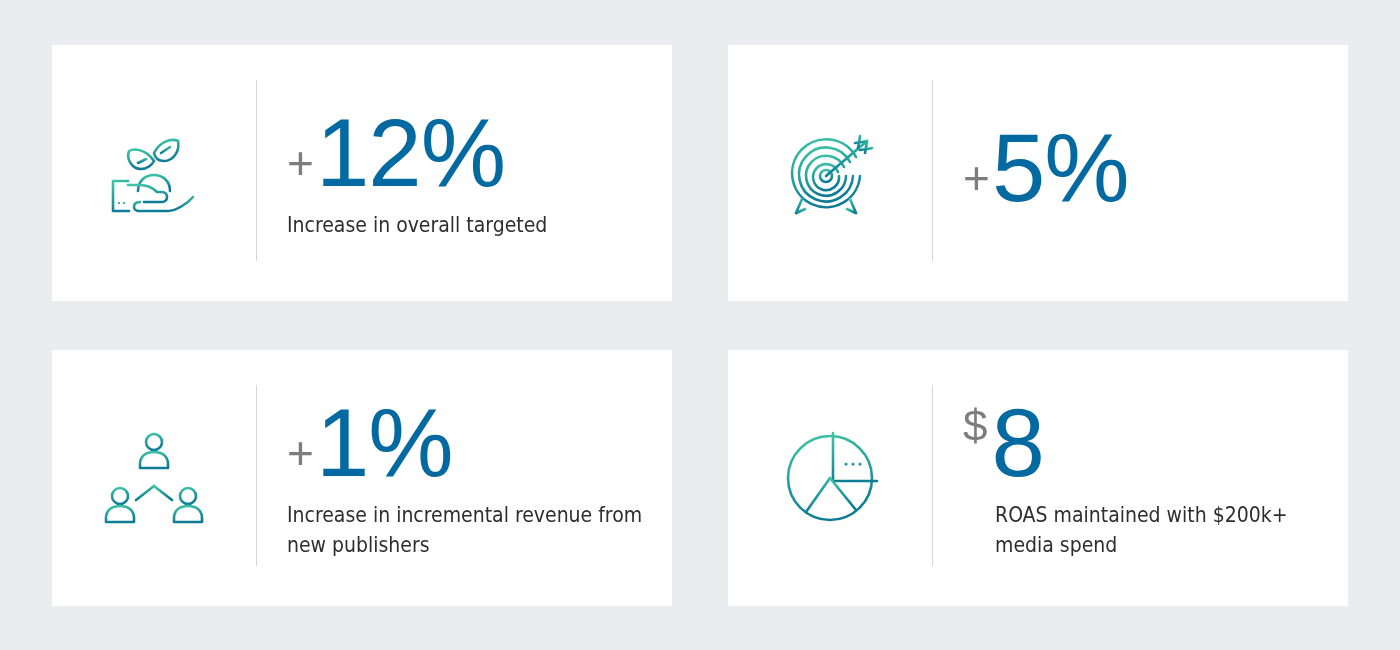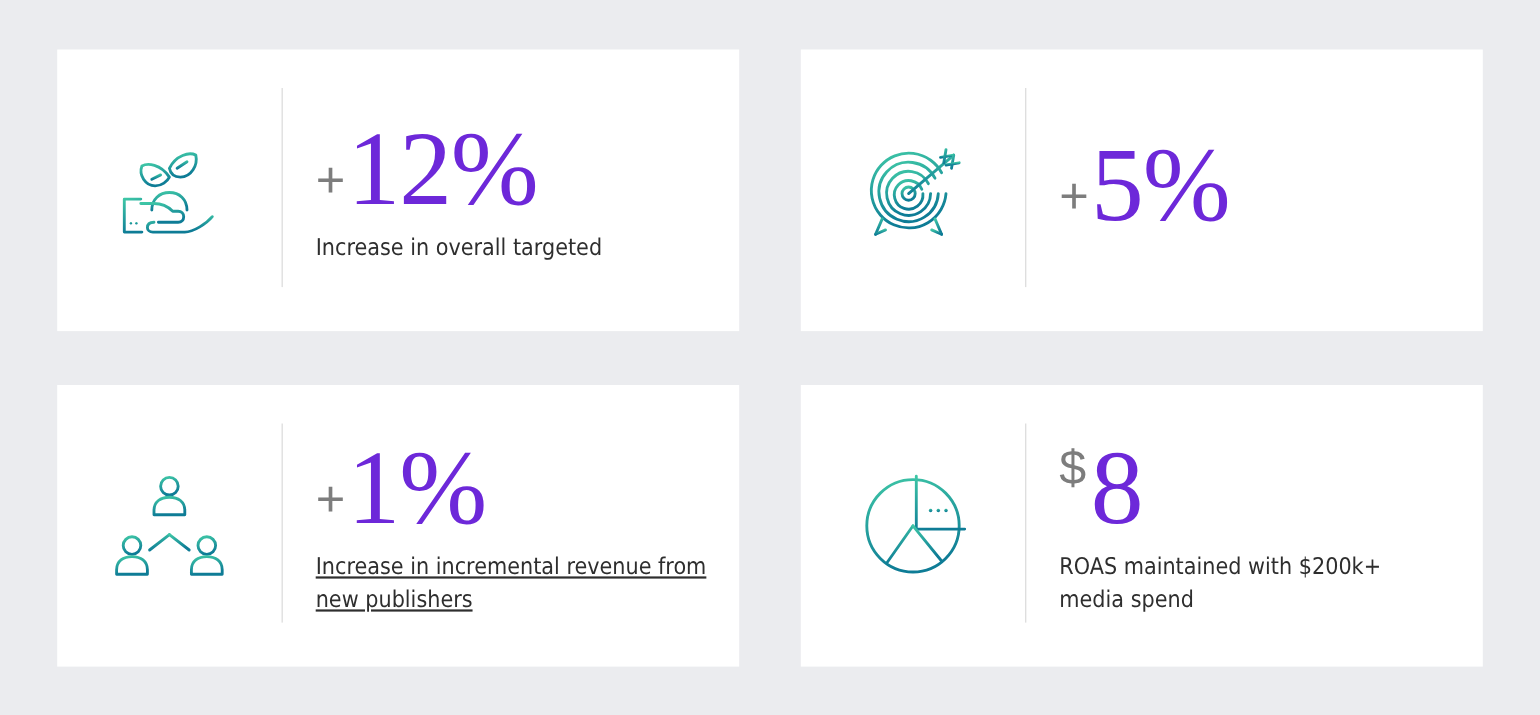--- a/index.html
+++ b/index.html
@@ -91,39 +91,39 @@
     font-size: 44px;
     line-height: 1;
     margin-top: 8px;
     margin-right: 4px;
   }
 
   .value-main {
     font-size: 96px;
     line-height: 0.98;
     font-weight: 200;
-    color: #6d28d9;
+    color: #0369a1;
     letter-spacing: -1px;
-    font-family: Liberation Serif, serif;
+    font-family: Liberation Sans, sans-serif;
     font-stretch: condensed;
   }
 
   .stat-desc {
     font-size: 21px;
     line-height: 1.45;
     color: #2e2e2e;
     font-weight: 400;
     max-width: 360px;
     font-family: "DejaVu Sans", sans-serif;
     font-stretch: condensed;
   }
 
-  .stat-card.pos-2 .stat-desc { max-width: 380px; text-decoration: underline; }
+  .stat-card.pos-2 .stat-desc { max-width: 380px; }
   .stat-card.pos-1 .stat-desc { max-width: 330px; }
-  .stat-card.pos-3 .stat-desc { max-width: 330px; }
+  .stat-card.pos-3 .stat-desc { max-width: 330px; margin-left: 32px; }
 </style>
 </head>
 <body>
 
 <div class="stats-grid">
 
   <div class="stat-card pos-0">
     <div class="icon-pane">
       <svg class="stat-icon" viewBox="0 0 108 108">
         <defs>

